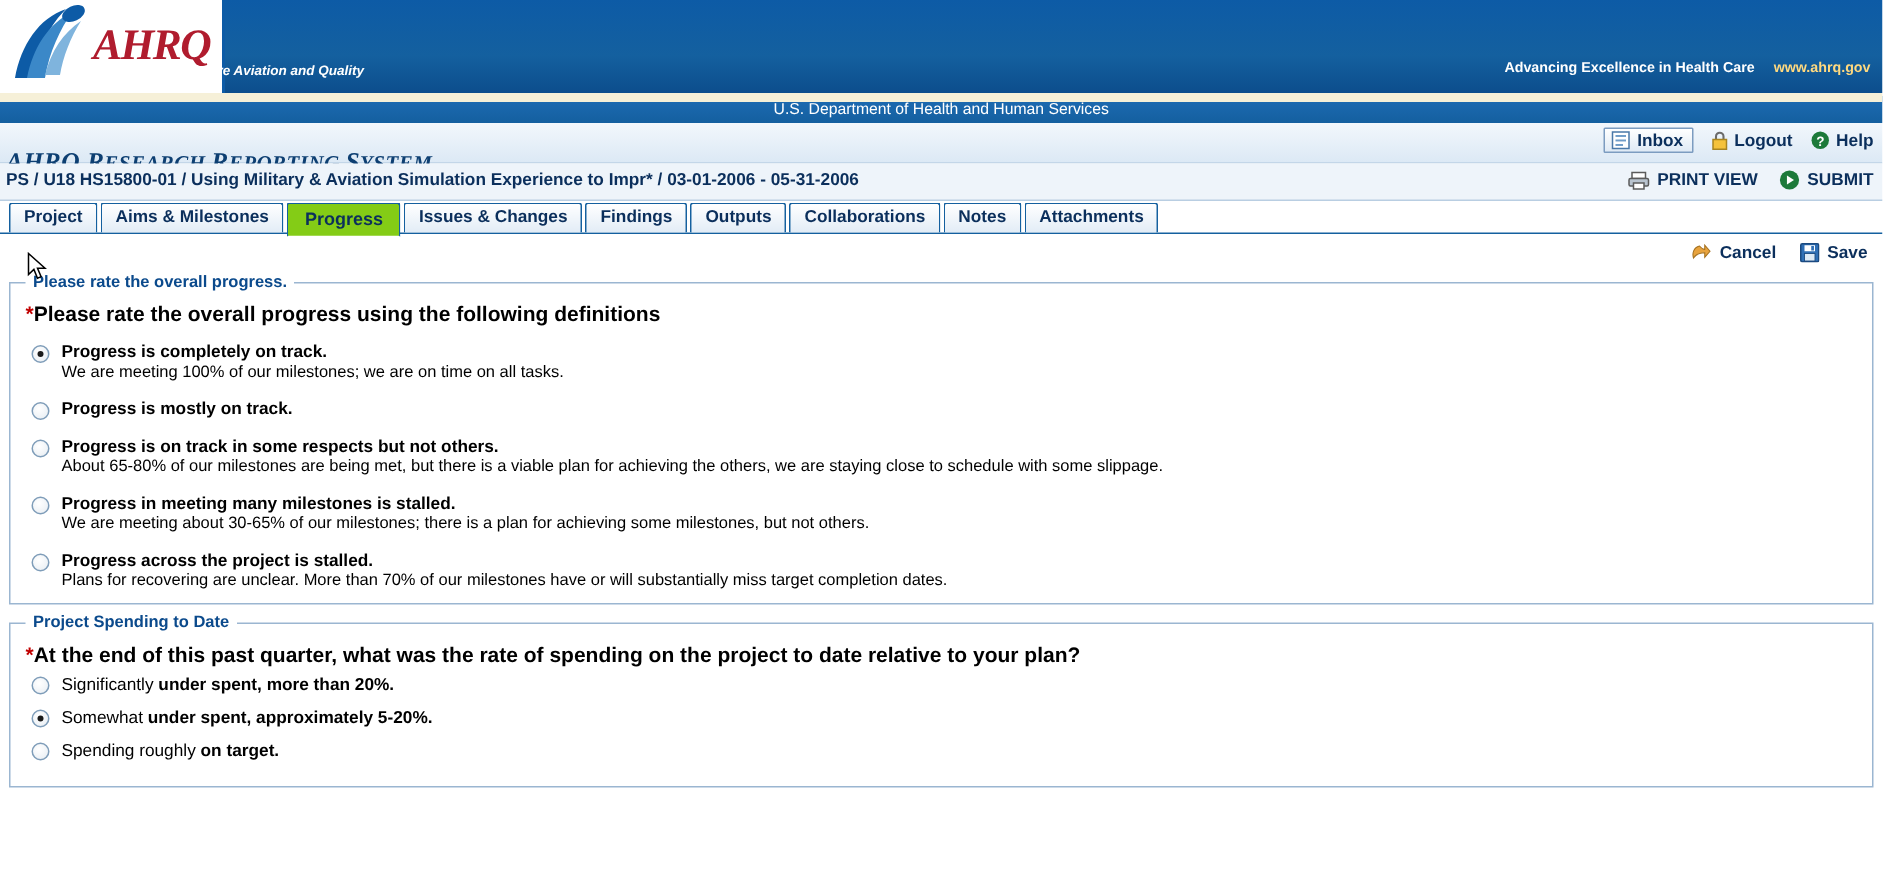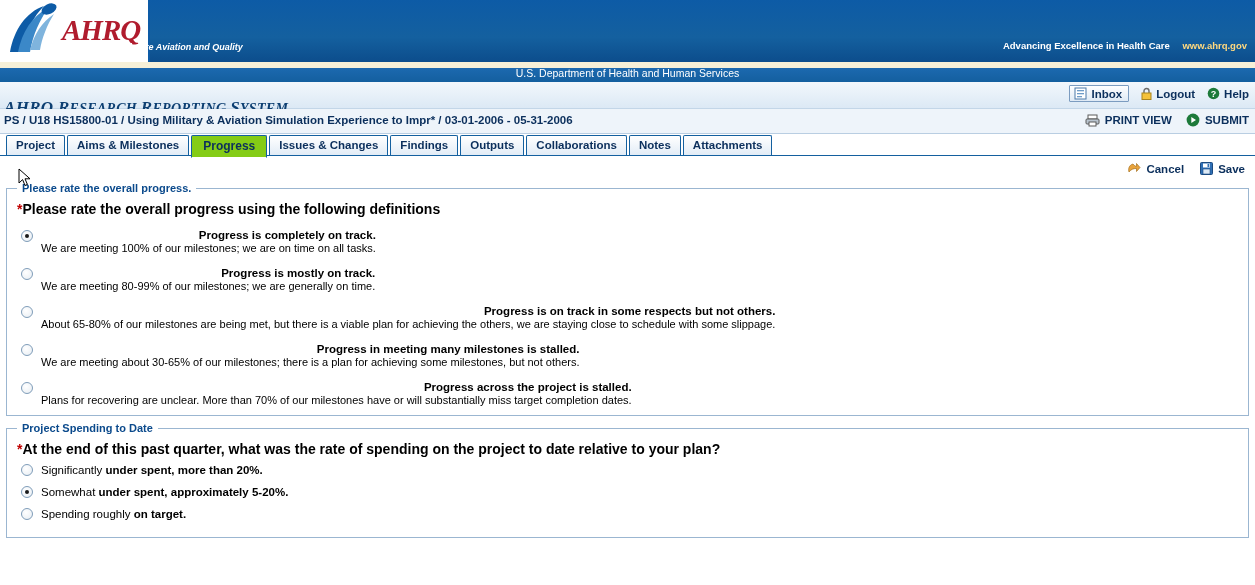--- a/index.html
+++ b/index.html
@@ -267,21 +267,20 @@
     margin: 2px 0 6px 2px;
   }
   .req {
     color: #c00000;
     font-weight: bold;
   }
   .opt-row {
     display: flex;
     align-items: flex-start;
     margin: 12px 0 6px 0;
-    text-align: right;
   }
   .radio {
     width: 12px;
     height: 12px;
     border-radius: 50%;
     border: 1px solid #7f9db9;
     background: radial-gradient(circle at 40% 35%, #ffffff 0%, #eef2f6 70%, #d7dee5 100%);
     margin: 1px 8px 0 6px;
     flex: 0 0 auto;
     position: relative;
@@ -474,21 +473,20 @@
     <span class="opt-text">
       <span class="opt-title">Progress is completely on track.</span><br>
       <span class="opt-desc">We are meeting 100% of our milestones; we are on time on all tasks.</span>
     </span>
   </div>
 
   <div class="opt-row">
     <span class="radio"></span>
     <span class="opt-text">
       <span class="opt-title">Progress is mostly on track.</span><br>
-      <span class="opt-desc">We are meeting 80-99% of our milestones; we are generally on time.</span>
     </span>
   </div>
 
   <div class="opt-row">
     <span class="radio"></span>
     <span class="opt-text">
       <span class="opt-title">Progress is on track in some respects but not others.</span><br>
       <span class="opt-desc">About 65-80% of our milestones are being met, but there is a viable plan for achieving the others, we are staying close to schedule with some slippage.</span>
     </span>
   </div>

